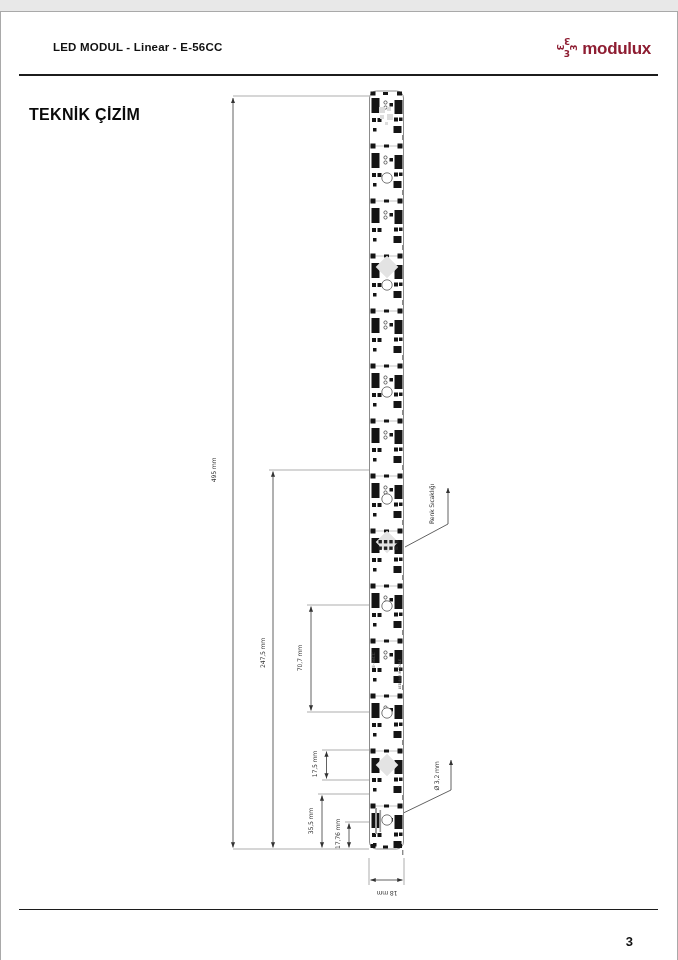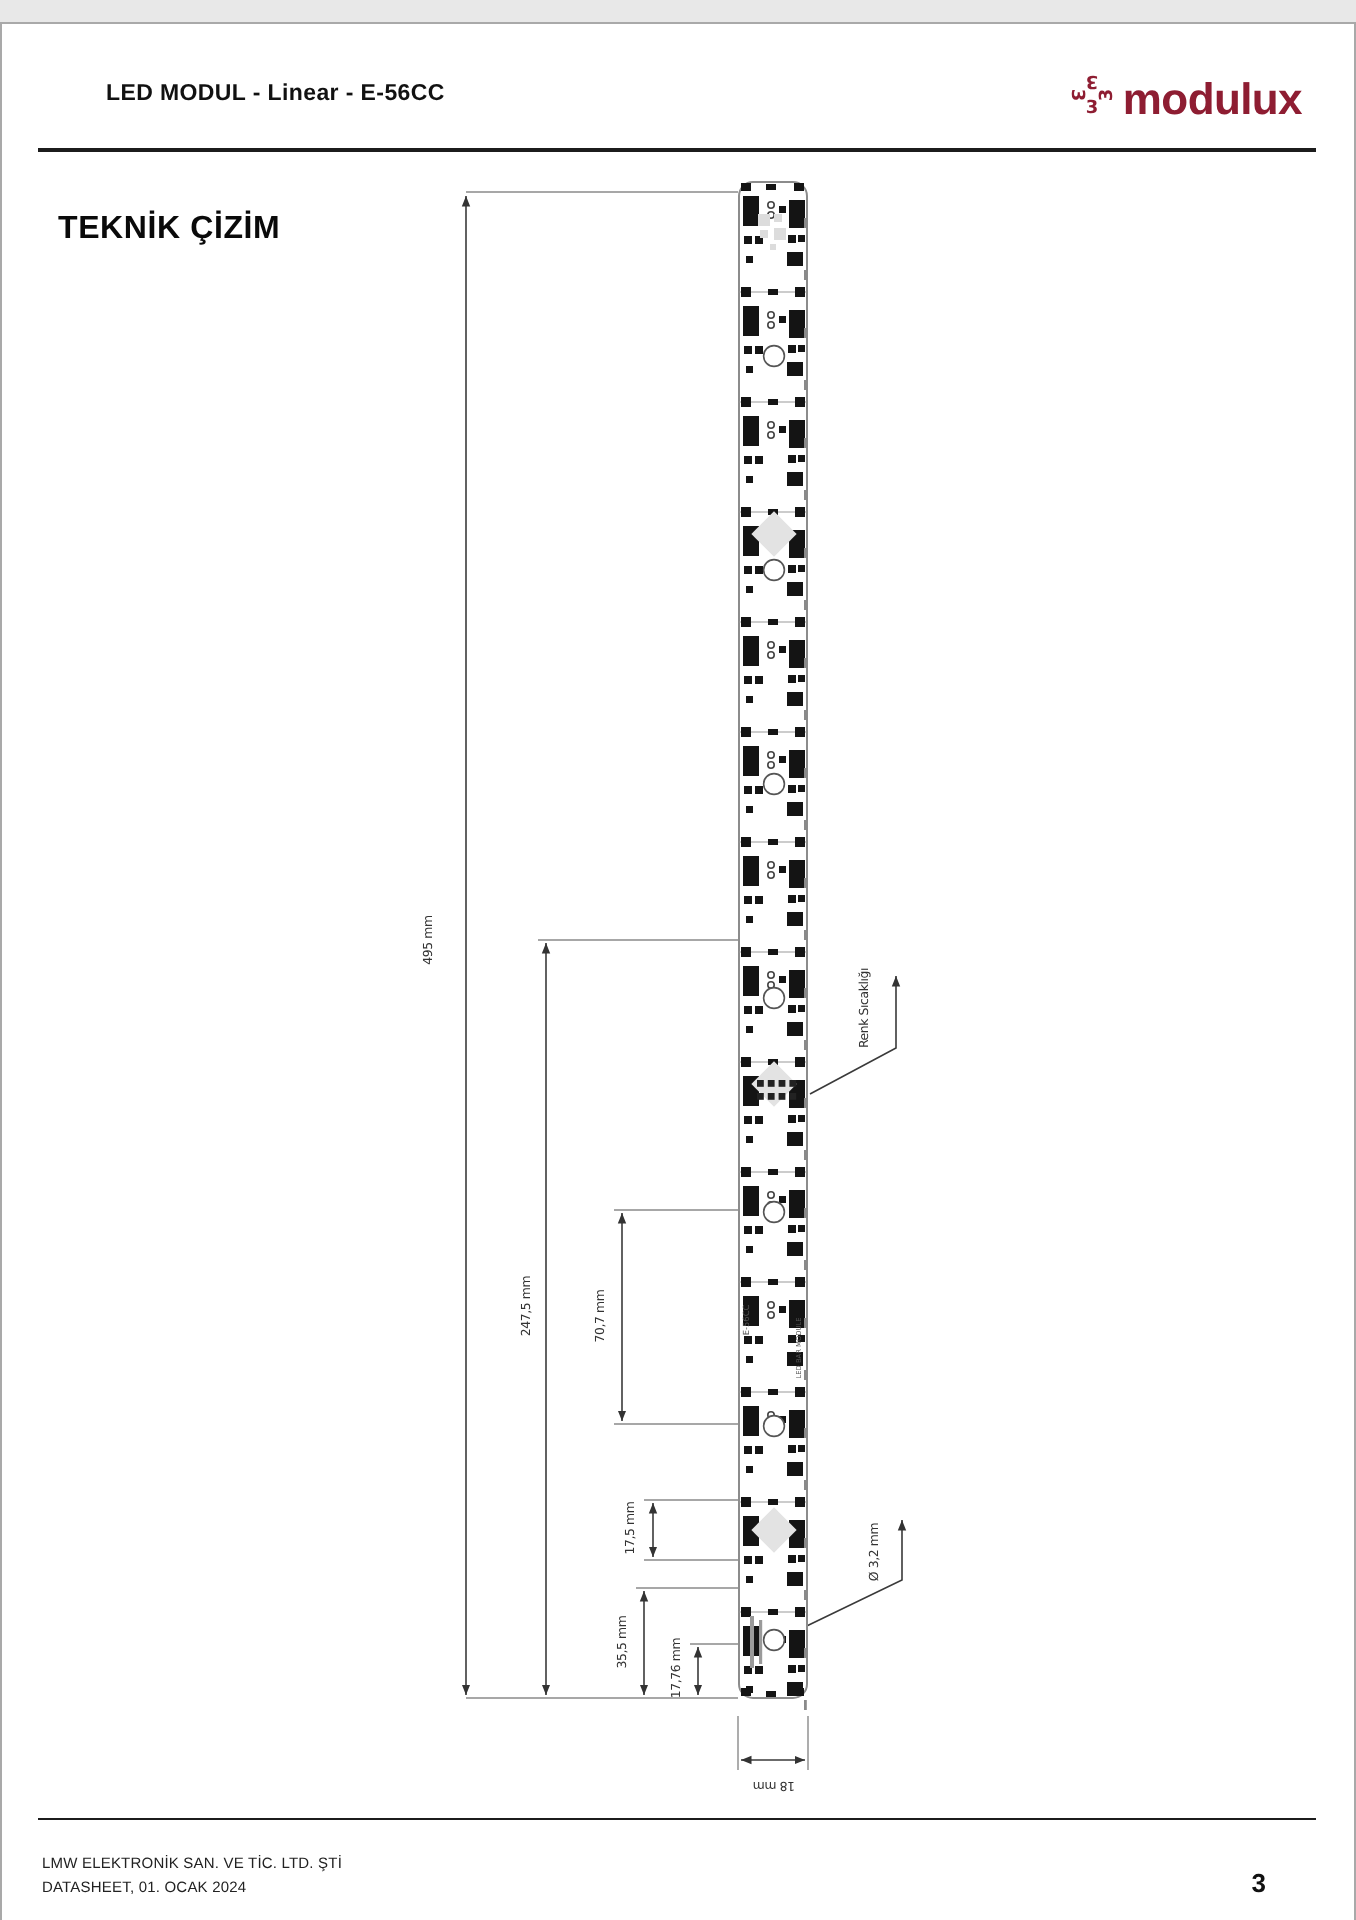--- a/index.html
+++ b/index.html
@@ -6,21 +6,21 @@
   .page{
     width:678px;height:960px;position:relative;background:#ffffff;
     border:1px solid #a9a9a9;box-sizing:border-box;overflow:hidden;
     font-family:"Liberation Sans", sans-serif;margin:11px auto;
   }
   .hdr-title{
     position:absolute;left:52px;top:29px;font-size:11.5px;font-weight:bold;
     color:#111;letter-spacing:.2px;
   }
   .logo{position:absolute;right:26px;top:24px;display:flex;align-items:center;gap:4px;color:#8e1d32;}
-  .logo-text{font-size:22px;font-weight:bold;letter-spacing:-.3px;}
+  .logo-text{font-size:17px;font-weight:bold;letter-spacing:-.3px;}
   .rule-top{position:absolute;left:18px;right:19px;top:62px;border-top:2px solid #1c1c1c;}
   .section-title{position:absolute;left:28px;top:94px;font-size:16px;font-weight:bold;color:#0a0a0a;letter-spacing:.3px;}
   .rule-bottom{position:absolute;left:18px;right:19px;top:897px;border-top:1.5px solid #1c1c1c;}
   .footer-block{position:absolute;left:20px;top:914px;font-size:7.5px;color:#222;line-height:1.6;letter-spacing:.1px;}
   .page-num{position:absolute;right:44px;top:922px;font-size:13px;font-weight:bold;color:#111;}
   svg.drawing{position:absolute;left:0;top:0;width:678px;height:960px;}
   .dimtxt{font-family:"DejaVu Sans", sans-serif;font-size:6.2px;fill:#333;letter-spacing:-.2px;}
   .pcbtxt{font-family:"DejaVu Sans", sans-serif;fill:#555;letter-spacing:0;}
   .dim{stroke:#3a3a3a;stroke-width:.8;fill:none;}
   .ext{stroke:#8a8a8a;stroke-width:.7;fill:none;}
@@ -383,19 +383,15 @@
           <rect x="393.7" y="534.5" width="3.4" height="3.4" fill="#222"></rect>
           <rect x="374" y="796" width="2" height="26" fill="#9a9a9a"></rect>
           <rect x="378.5" y="798" width="1.6" height="22" fill="#9a9a9a"></rect>
         </g>
       <text class="pcbtxt" font-size="4.2" x="373.5" y="648" text-anchor="middle" transform="rotate(-90 373.5 648)">E-56CC</text>
       <text class="pcbtxt" font-size="3.4" x="399.5" y="662" text-anchor="middle" transform="rotate(-90 399.5 662)">LED BAR MODULE</text>
     </g>
   </svg>
 
   <div class="rule-bottom"></div>
-  <div class="footer-block">
-    <div>LMW ELEKTRONİK SAN. VE TİC. LTD. ŞTİ</div>
-    <div>DATASHEET, 01. OCAK 2024</div>
-  </div>
   <div class="page-num">3</div>
 
 </div>
 
 </body></html>

